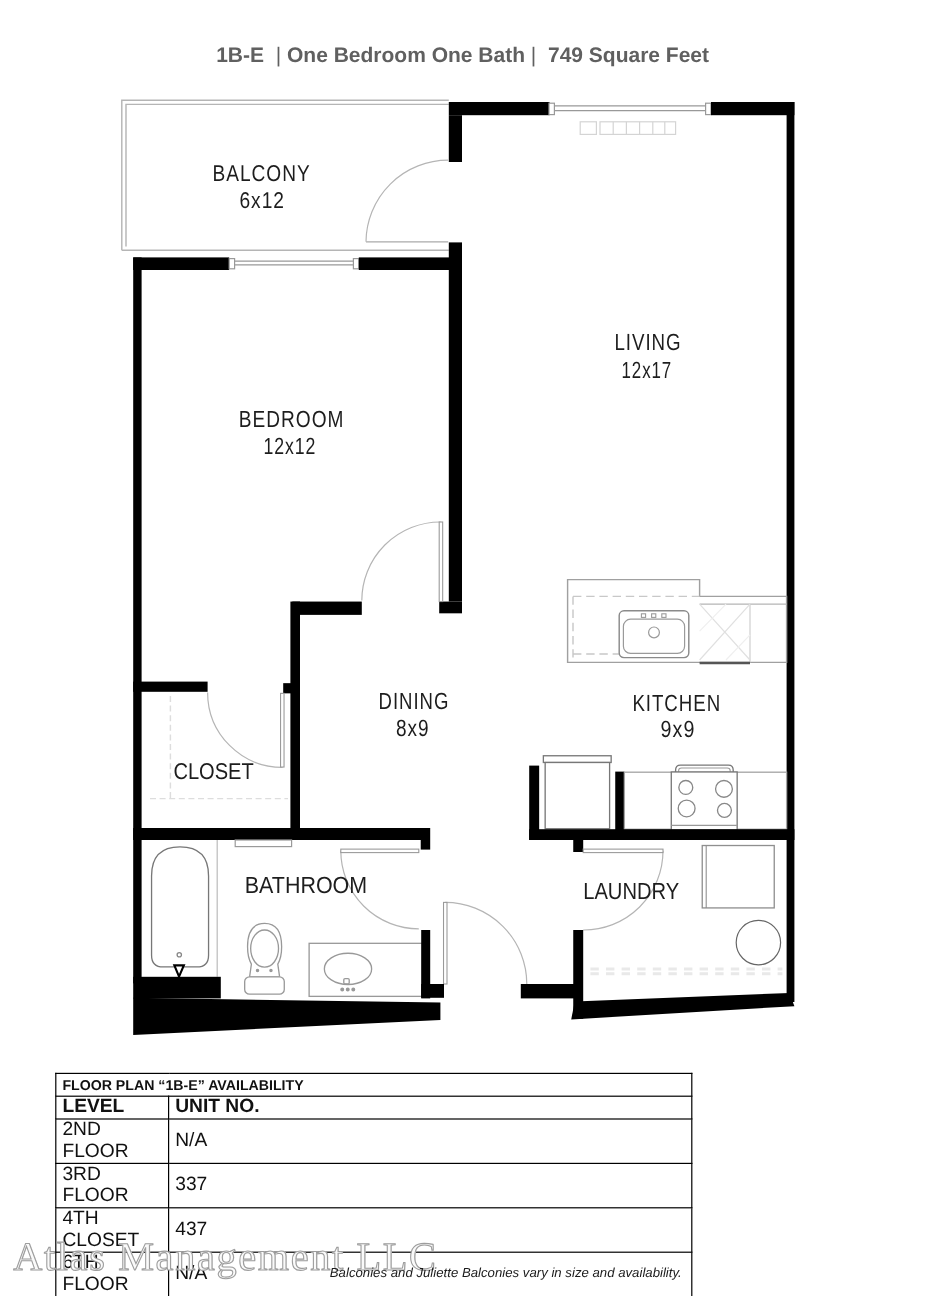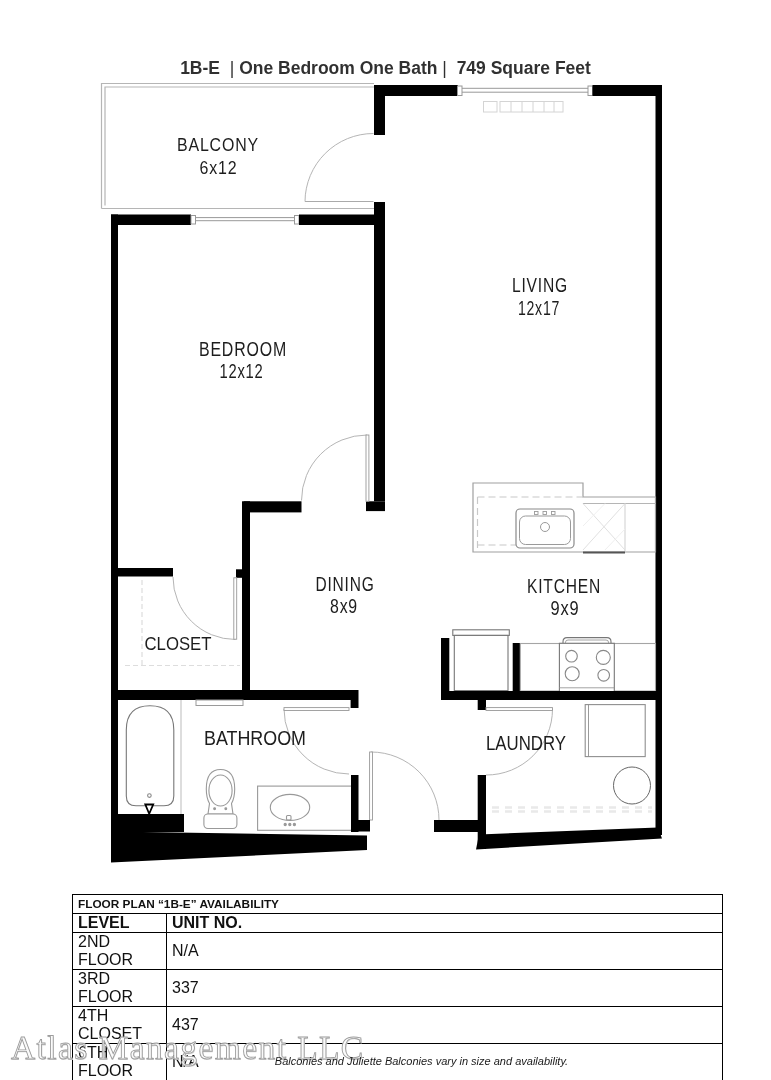--- a/index.html
+++ b/index.html
@@ -1,20 +1,20 @@
 <!DOCTYPE html>
 <html><head>
 <meta charset="utf-8">
 <style>
   html,body{margin:0;padding:0;background:#fff;}
   body{filter:grayscale(1);}
   body{width:771px;height:1080px;position:relative;font-family:"Liberation Sans",sans-serif;overflow:hidden;}
-  #title{position:absolute;top:36px;left:0;width:771px;text-align:center;font-size:17.5px;font-weight:bold;color:#4c1d95;letter-spacing:0;margin-top:22px;}
+  #title{position:absolute;top:36px;left:0;width:771px;text-align:center;font-size:17.5px;font-weight:bold;color:#0f766e;letter-spacing:0;}
   #plan{position:absolute;top:0;left:0;}
-  table.avail{position:absolute;left:72px;top:894px;width:651px;border-collapse:collapse;table-layout:fixed;}
+  table.avail{position:absolute;left:46px;top:894px;width:531px;border-collapse:collapse;table-layout:fixed;}
   table.avail td{border:1px solid #000;font-size:16px;color:#111;padding:0 0 0 5px;height:17.6px;vertical-align:middle;}
   td.b{font-weight:bold;}
   #wm{position:absolute;left:11px;top:1029px;font-family:Liberation Serif, serif;font-size:33.5px;color:rgba(253,253,253,0.92);-webkit-text-stroke:0.9px #9d9d9d;letter-spacing:1.4px;white-space:nowrap;text-shadow:0.6px 0.6px 0 #d8d8d8;}
   #disc{position:absolute;left:0;top:1055px;width:771px;text-align:center;font-style:italic;font-size:11px;color:#1a1a1a;padding-left:36px;}
 </style>
 </head>
 <body>
 
 <div id="title">1B-E&nbsp; <span style="font-weight:400">|</span> One Bedroom One Bath <span style="font-weight:400">|</span> &nbsp;749 Square Feet</div>
 

